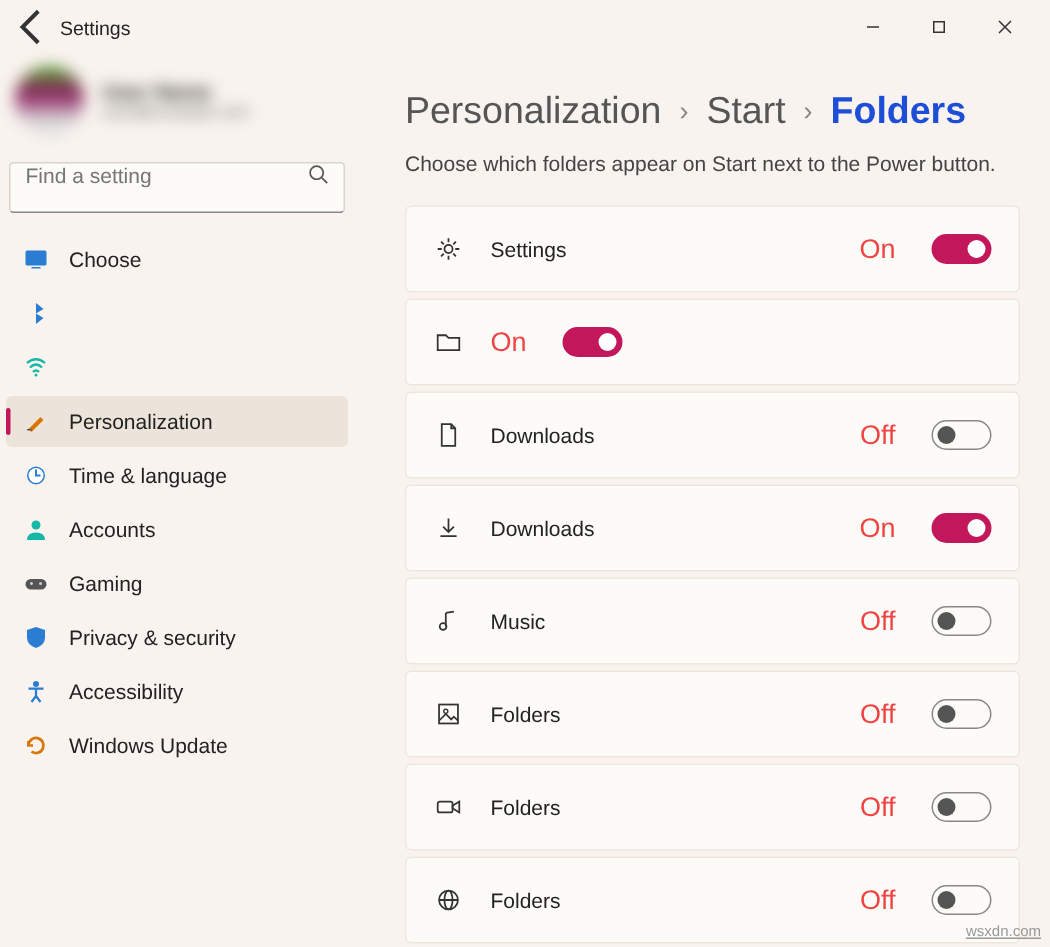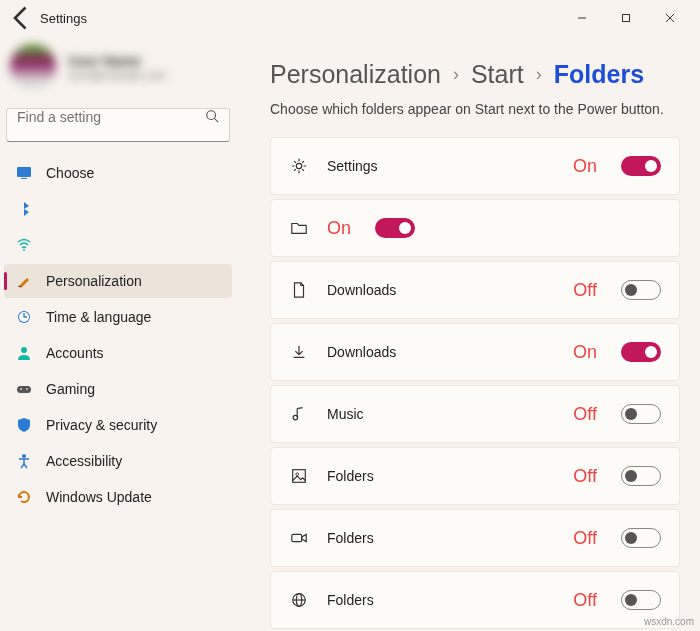--- a/index.html
+++ b/index.html
@@ -49,21 +49,21 @@
   .card-label { font-size: 14px; color: #222; flex: 1; }
   .card-state { font-size: 18px; color: #ef4444; margin-right: 6px; }
 
   .toggle { width: 40px; height: 20px; border-radius: 10px; position: relative; cursor: pointer; }
   .toggle.on { background: #c2185b; }
   .toggle.off { background: #fdfbf8; border: 1px solid #888; }
   .toggle .knob { position: absolute; width: 12px; height: 12px; border-radius: 50%; top: 50%; transform: translateY(-50%); }
   .toggle.on .knob { right: 4px; background: #fff; }
   .toggle.off .knob { left: 3px; background: #555; }
 
-  .watermark { position: absolute; bottom: 4px; right: 6px; font-size: 10px; color: #999; }
+  .watermark { position: absolute; bottom: 4px; right: 6px; font-size: 10px; color: #999; text-decoration: underline; }
 </style>
 </head>
 <body>
 
 <div class="titlebar">
   <div class="back">
     <svg viewBox="0 0 16 16">
         <path d="M10 2 L4 8 L10 14" stroke="#333" stroke-width="1.5" fill="none"></path>
       </svg>
   </div>

